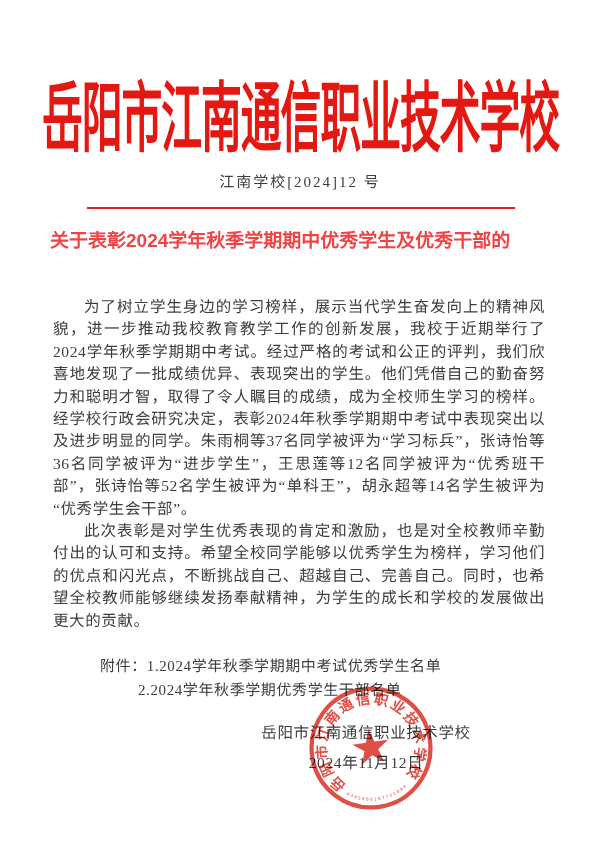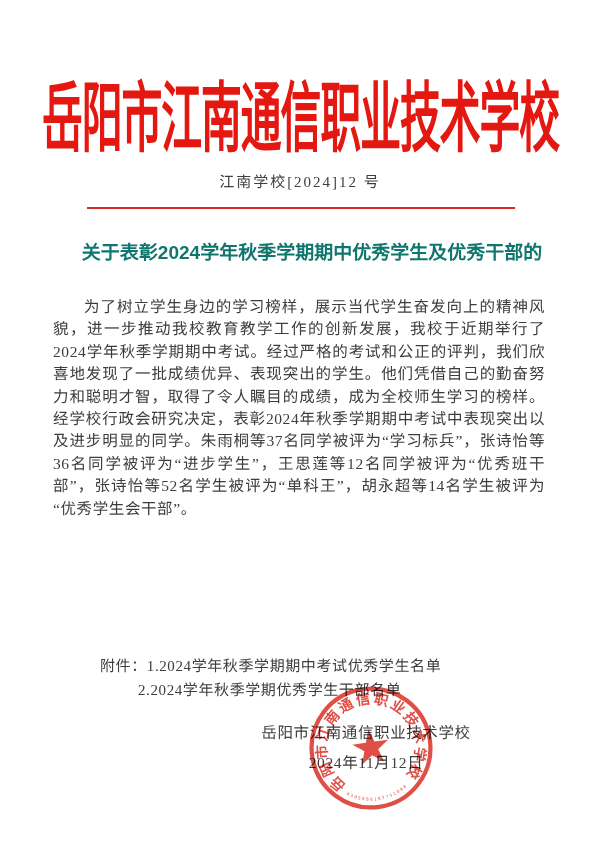--- a/index.html
+++ b/index.html
@@ -24,23 +24,23 @@
     font-family:"Liberation Serif","DejaVu Serif",serif;
   }
   .doc-no{
     position:absolute;top:170px;left:0;width:600px;text-align:center;
     font-size:15px;letter-spacing:2px;color:#3f3f3f;
   }
   .red-line{position:absolute;top:207px;left:87px;width:428px;height:2px;background:var(--line-red);}
 
   
   .doc-title{
-    position:absolute;top:228px;left:50px;width:500px;margin:12px;text-align:center;
+    position:absolute;top:228px;left:50px;width:500px;margin:0;text-align:left;
     font-family:"Liberation Sans","DejaVu Sans",sans-serif;
-    font-weight:700;font-size:19px;line-height:25px;color:#0f766e;
+    font-weight:700;font-size:19px;line-height:25px;color:#ef4444;
   }
 
   
   .body-text{
     position:absolute;top:296px;left:53px;width:492px;
     font-size:15.5px;line-height:22.4px;letter-spacing:0.6px;
     color:var(--body-text);text-align:justify;
   }
   .body-text p{margin:0;text-indent:2em;}
 
@@ -86,20 +86,21 @@
   <div class="doc-no">江南学校[2024]12 号</div>
 
   <div class="red-line"></div>
 
   <h1 class="doc-title">
     <span>关于表彰2024学年秋季学期期中优秀学生及优秀干部的</span><br>
   </h1>
 
   <div class="body-text">
     <p>为了树立学生身边的学习榜样，展示当代学生奋发向上的精神风貌，进一步推动我校教育教学工作的创新发展，我校于近期举行了2024学年秋季学期期中考试。经过严格的考试和公正的评判，我们欣喜地发现了一批成绩优异、表现突出的学生。他们凭借自己的勤奋努力和聪明才智，取得了令人瞩目的成绩，成为全校师生学习的榜样。经学校行政会研究决定，表彰2024年秋季学期期中考试中表现突出以及进步明显的同学。朱雨桐等37名同学被评为“学习标兵”，张诗怡等36名同学被评为“进步学生”，王思莲等12名同学被评为“优秀班干部”，张诗怡等52名学生被评为“单科王”，胡永超等14名学生被评为“优秀学生会干部”。</p>
+    <p>此次表彰是对学生优秀表现的肯定和激励，也是对全校教师辛勤付出的认可和支持。希望全校同学能够以优秀学生为榜样，学习他们的优点和闪光点，不断挑战自己、超越自己、完善自己。同时，也希望全校教师能够继续发扬奉献精神，为学生的成长和学校的发展做出更大的贡献。</p>
   </div>
 
   <div class="attachments">
     <div class="att-line1">
       <span>附件：</span><span>1.2024学年秋季学期期中考试优秀学生名单</span>
     </div>
     <div class="att-line2">2.2024学年秋季学期优秀学生干部名单</div>
   </div>
 
   <div class="sign-block">

